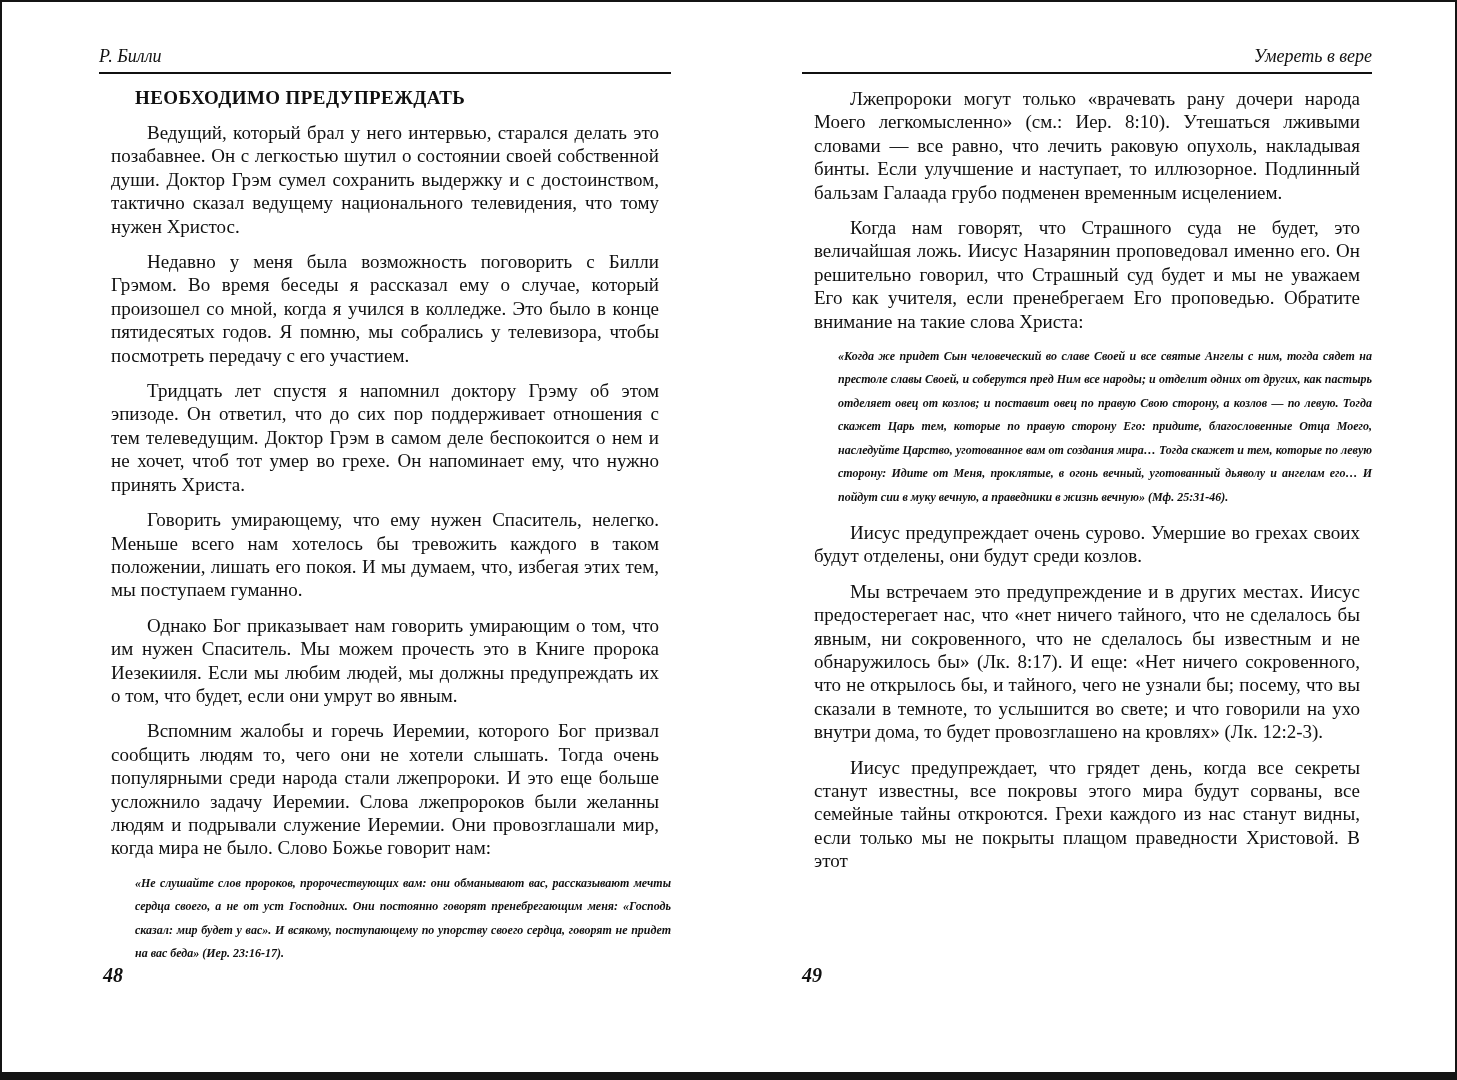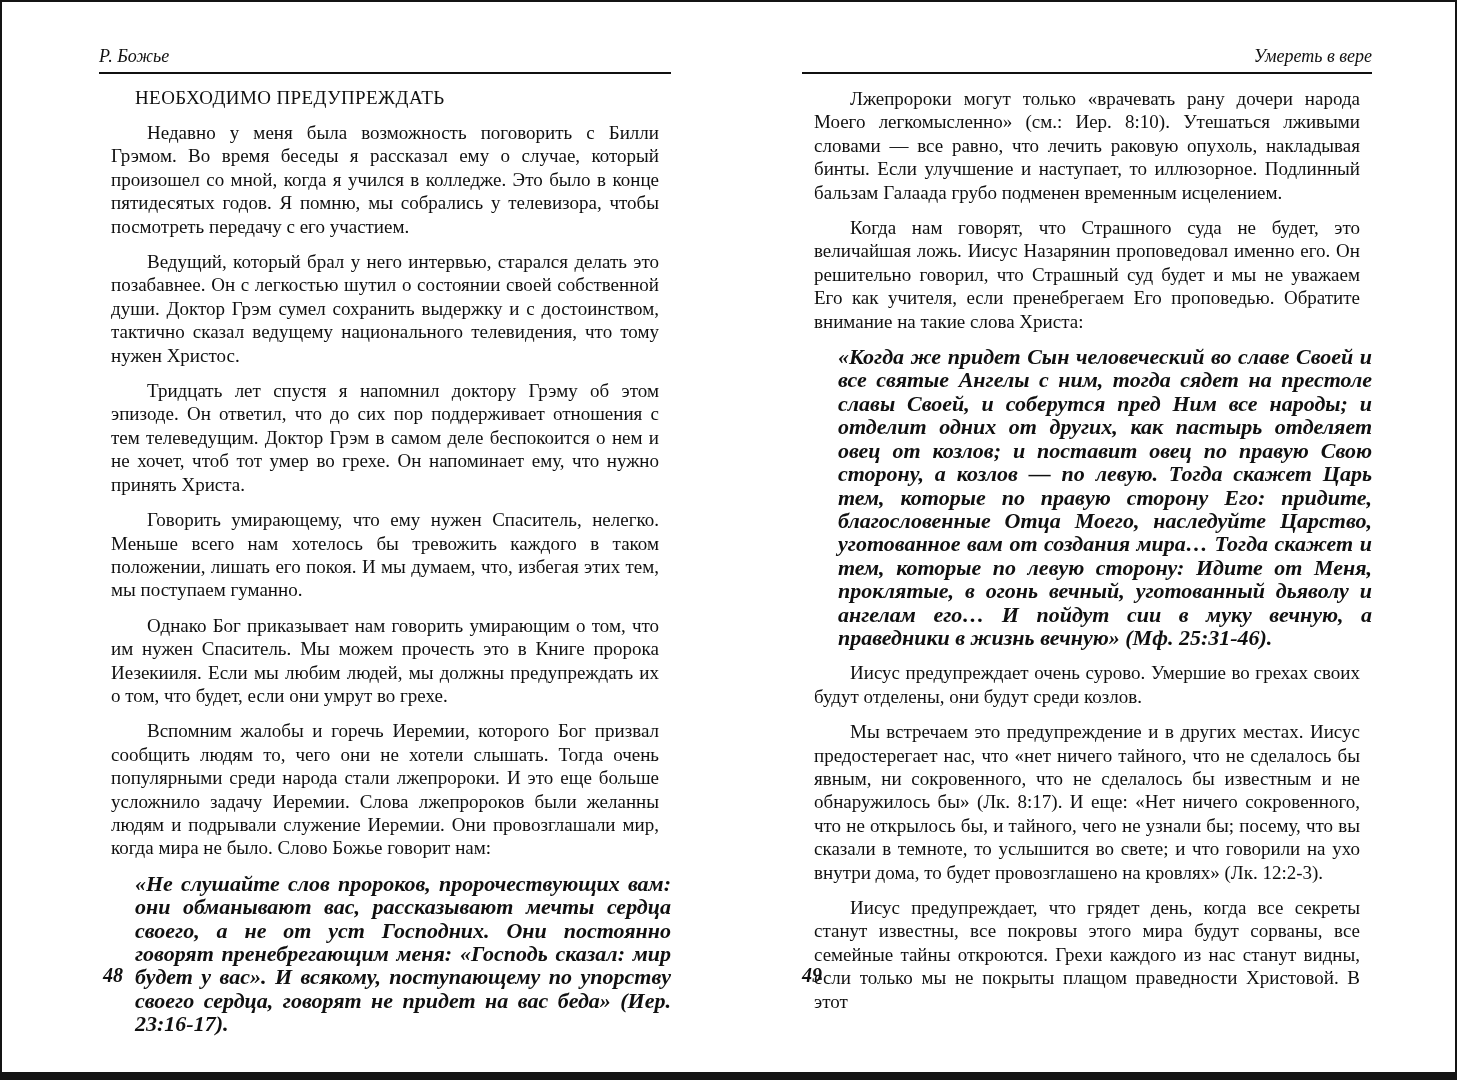--- a/index.html
+++ b/index.html
@@ -18,39 +18,39 @@
   .page { position: absolute; top: 44px; }
   .page.left  { left: 97px;  width: 572px; }
   .page.right { left: 800px; width: 570px; }
 
   .running-head { font-style: italic; font-size: 18px; line-height: 21px; }
   .page.right .rh-text { display: block; text-align: right; }
   .rule { border-bottom: 2px solid #101010; margin-top: 5px; margin-bottom: 13px; }
 
   .chapter-heading {
     font-size: 19px;
-    font-weight: normal;
+    font-weight: bold;
     margin: 0 0 2px 0;
     text-indent: 36px;
     letter-spacing: 0.4px;
   }
 
   .para {
     margin: 12px;
     text-indent: 36px;
     text-align: justify;
     font-size: 19px;
     line-height: 23.4px;
     hyphens: auto;
   }
 
   .quote {
     margin: 10px 0 10px 36px;
     text-align: justify;
-    font-size: 22px;
+    font-size: 12px;
     line-height: 23.4px;
     font-style: italic;
     font-weight: bold;
     hyphens: auto;
   }
 
   .pagenum {
     position: absolute;
     top: 962px;
     font-size: 20px;
@@ -60,29 +60,29 @@
   .pagenum.left-num  { left: 101px; }
   .pagenum.right-num { left: 800px; width: 570px; text-align: left; }
 </style>
 </head>
 <body>
 
 <div class="spread">
 
   <section class="page left">
     <header class="running-head">
-      <span class="rh-text">Р. Божье</span>
+      <span class="rh-text">Р. Билли</span>
       <div class="rule"></div>
     </header>
     <h1 class="chapter-heading">НЕОБХОДИМО ПРЕДУПРЕЖДАТЬ</h1>
+    <p class="para">Ведущий, который брал у него интервью, старался делать это позабавнее. Он с легкостью шутил о состоянии своей собственной души. Доктор Грэм сумел сохранить выдержку и с достоинством, тактично сказал ведущему национального телевидения, что тому нужен Христос.</p>
     <p class="para">Недавно у меня была возможность поговорить с Билли Грэмом. Во время беседы я рассказал ему о случае, который произошел со мной, когда я учился в колледже. Это было в конце пятидесятых годов. Я помню, мы собрались у телевизора, чтобы посмотреть передачу с его участием.</p>
-    <p class="para">Ведущий, который брал у него интервью, старался делать это позабавнее. Он с легкостью шутил о состоянии своей собственной души. Доктор Грэм сумел сохранить выдержку и с достоинством, тактично сказал ведущему национального телевидения, что тому нужен Христос.</p>
     <p class="para">Тридцать лет спустя я напомнил доктору Грэму об этом эпизоде. Он ответил, что до сих пор поддерживает отношения с тем телеведущим. Доктор Грэм в самом деле беспокоится о нем и не хочет, чтоб тот умер во грехе. Он напоминает ему, что нужно принять Христа.</p>
     <p class="para">Говорить умирающему, что ему нужен Спаситель, нелегко. Меньше всего нам хотелось бы тревожить каждого в таком положении, лишать его покоя. И мы думаем, что, избегая этих тем, мы поступаем гуманно.</p>
-    <p class="para">Однако Бог приказывает нам говорить умирающим о том, что им нужен Спаситель. Мы можем прочесть это в Книге пророка Иезекииля. Если мы любим людей, мы должны предупреждать их о том, что будет, если они умрут во грехе.</p>
+    <p class="para">Однако Бог приказывает нам говорить умирающим о том, что им нужен Спаситель. Мы можем прочесть это в Книге пророка Иезекииля. Если мы любим людей, мы должны предупреждать их о том, что будет, если они умрут во явным.</p>
     <p class="para">Вспомним жалобы и горечь Иеремии, которого Бог призвал сообщить людям то, чего они не хотели слышать. Тогда очень популярными среди народа стали лжепророки. И это еще больше усложнило задачу Иеремии. Слова лжепророков были желанны людям и подрывали служение Иеремии. Они провозглашали мир, когда мира не было. Слово Божье говорит нам:</p>
     <div class="quote">«Не слушайте слов пророков, пророчествующих вам: они обманывают вас, рассказывают мечты сердца своего, а не от уст Господних. Они постоянно говорят пренебрегающим меня: «Господь сказал: мир будет у вас». И всякому, поступающему по упорству своего сердца, говорят не придет на вас беда» (Иер. 23:16-17).</div>
   </section>
 
   <section class="page right">
     <header class="running-head">
       <span class="rh-text">Умереть в вере</span>
       <div class="rule"></div>
     </header>
     <p class="para">Лжепророки могут только «врачевать рану дочери народа Моего легкомысленно» (см.: Иер. 8:10). Утешаться лживыми словами — все равно, что лечить раковую опухоль, накладывая бинты. Если улучшение и наступает, то иллюзорное. Подлинный бальзам Галаада грубо подменен временным исцелением.</p>

